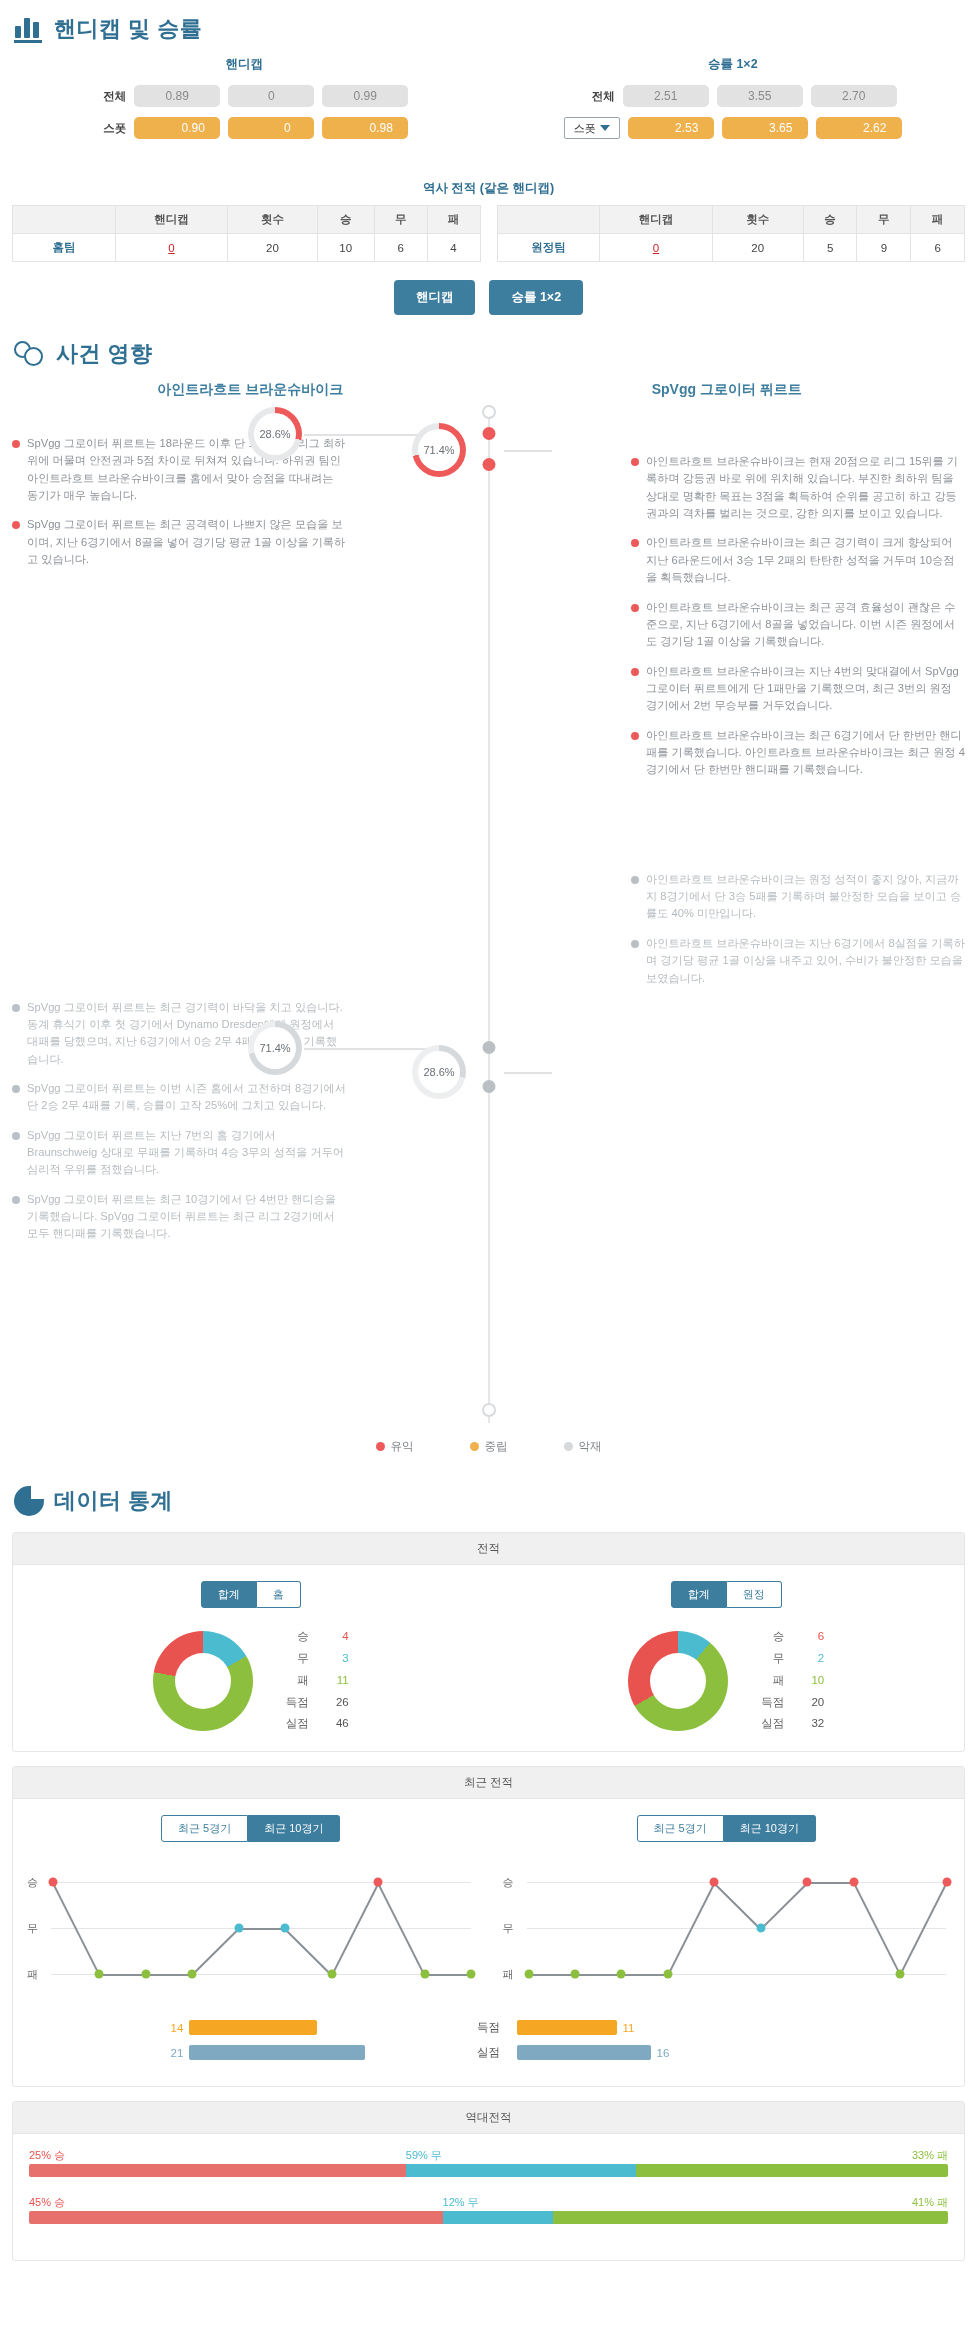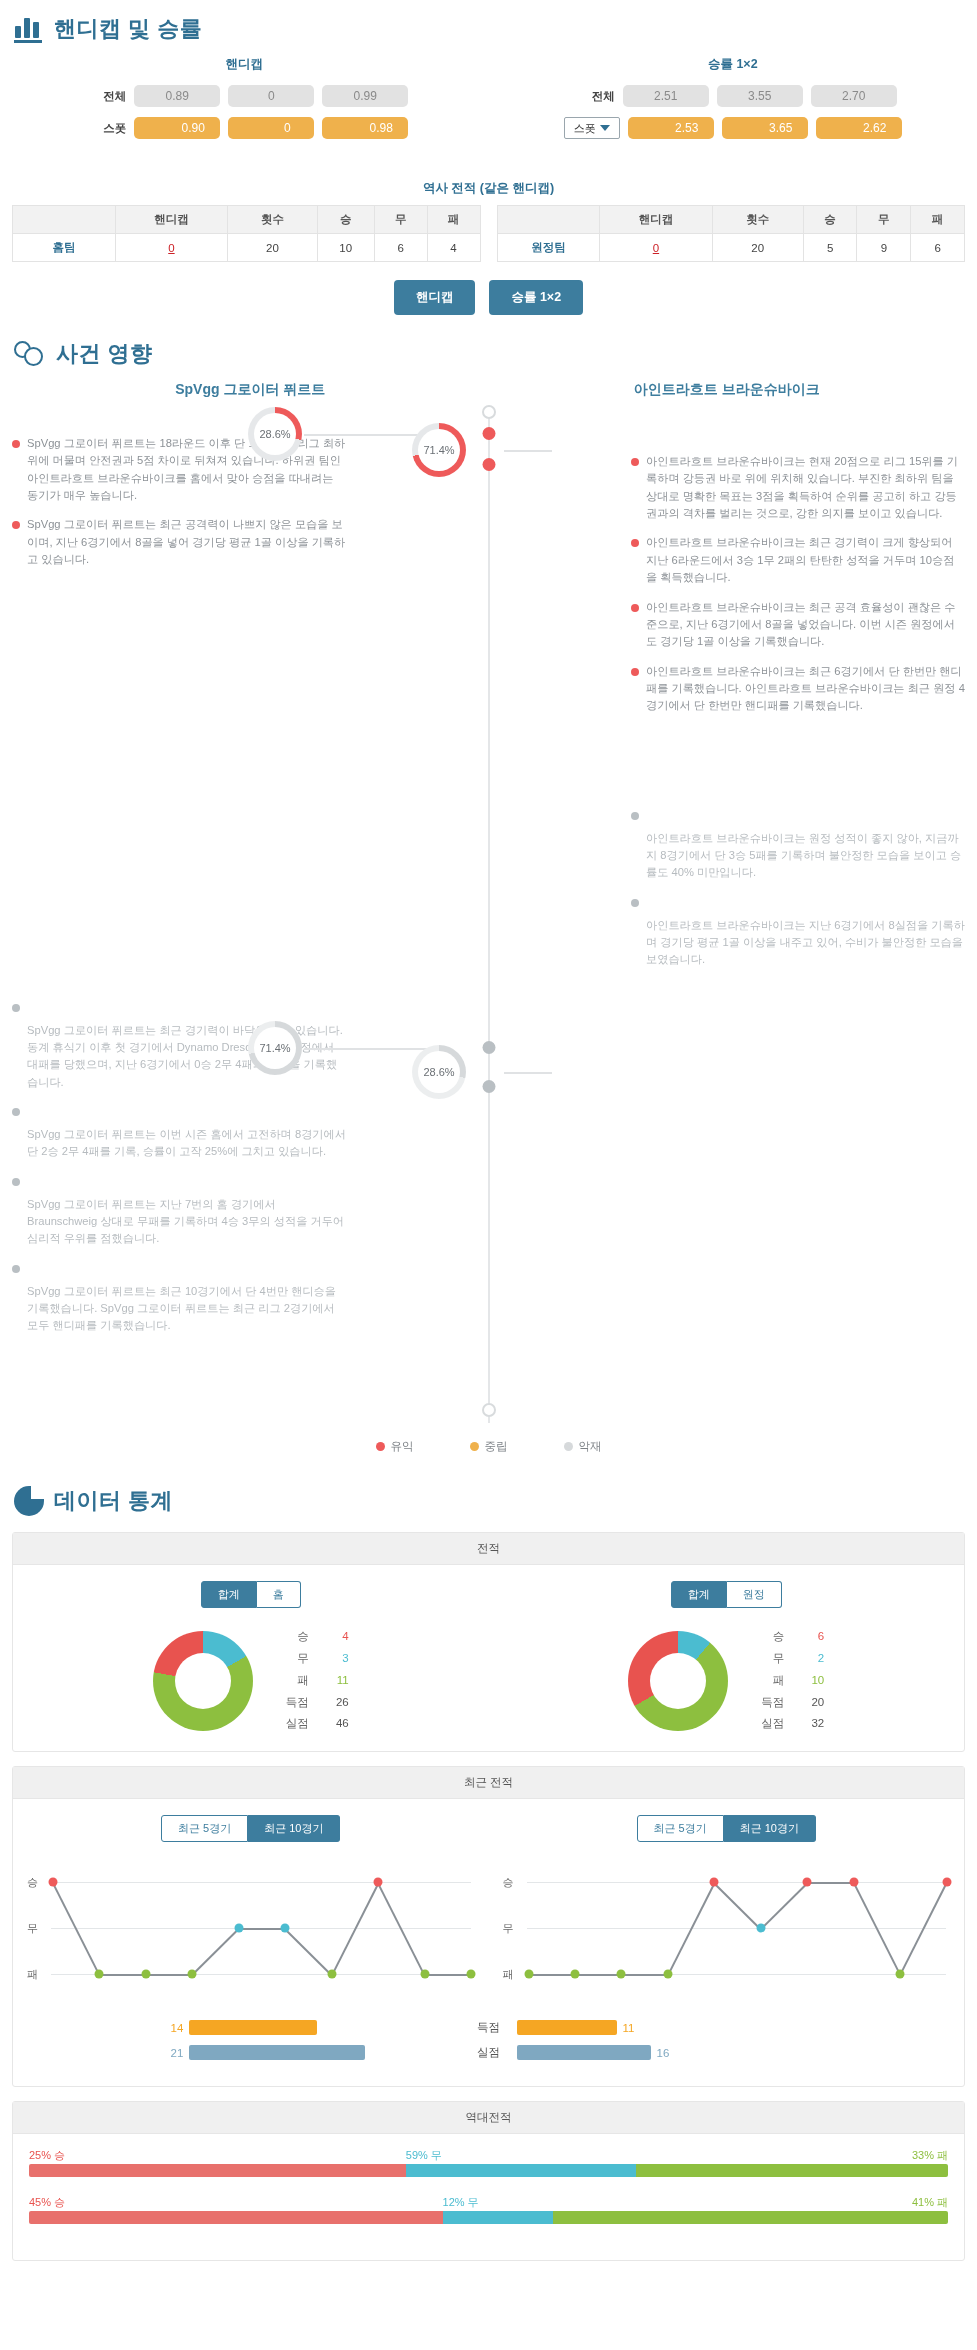--- a/index.html
+++ b/index.html
@@ -75,21 +75,21 @@
   .impact-names div { width:50%; text-align:center; font-size:14px; color:#3d7d9e; font-weight:bold; padding: 6px 0 14px; }
   .impact-body { display:flex; position:relative; min-height: 1010px; }
   .col-left { width: 340px; padding-right: 6px; }
   .col-right { width: 340px; padding-left: 6px; margin-left:auto; }
   .bullet { display:flex; gap:7px; margin-bottom:12px; }
   .dot { flex:0 0 auto; width:8px;height:8px;border-radius:50%; margin-top:5px; }
   .dot.good { background:#ee5a5a; }
   .dot.bad  { background:#b9bfc3; }
   .btext { font-size:11.2px; line-height:1.55; }
   .btext.good { color:#8c9196; }
-  .btext.bad  { color:#b6bbbf;margin-top:23px; }
+  .btext.bad  { color:#b6bbbf; }
 
   
   .spine { position:absolute; left:50%; top:0; transform:translateX(-50%); width:2px; height:100%; background:#e4e6e8; }
   .spine-node { position:absolute; left:50%; transform:translateX(-50%); border-radius:50%; }
   .node-ring { width:14px;height:14px;border:2px solid #d8dbdd; background:#fff; }
   .node-red { width:13px;height:13px; background:#ee5a5a; }
   .node-gray{ width:13px;height:13px; background:#b9bfc3; }
 
   .gauge { position:absolute; width:54px; height:54px; border-radius:50%; display:flex; align-items:center; justify-content:center; }
   .gauge span { font-size:11px; color:#6b7075; }
@@ -261,22 +261,22 @@
   <div class="sec-head">
     <span class="ico-face">
         <span class="f1"></span>
         <span class="f2"></span>
       </span>
     <span class="title">사건 영향</span>
   </div>
 
   <div class="impact">
     <div class="impact-names">
+      <div>아인트라흐트 브라운슈바이크</div>
       <div>SpVgg 그로이터 퓌르트</div>
-      <div>아인트라흐트 브라운슈바이크</div>
     </div>
 
     <div class="impact-body">
       <div class="spine"></div>
 
       <div class="gauge" style="left:236px; top:-6px; background:
              conic-gradient(#ee5a5a 0 28.6%, #e6e8ea 28.6% 100%);">
         <span style="background:#fff;width:42px;height:42px;border-radius:50%;display:flex;align-items:center;justify-content:center;">28.6%</span>
       </div>
       <div class="conn" style="left:292px; top:21px; width:126px;"></div>
@@ -343,20 +343,24 @@
           <span class="dot good"></span>
           <span class="btext good">아인트라흐트 브라운슈바이크는 현재 20점으로 리그 15위를 기록하며 강등권 바로 위에 위치해 있습니다. 부진한 최하위 팀을 상대로 명확한 목표는 3점을 획득하여 순위를 공고히 하고 강등권과의 격차를 벌리는 것으로, 강한 의지를 보이고 있습니다.</span>
         </div>
         <div class="bullet">
           <span class="dot good"></span>
           <span class="btext good">아인트라흐트 브라운슈바이크는 최근 경기력이 크게 향상되어 지난 6라운드에서 3승 1무 2패의 탄탄한 성적을 거두며 10승점을 획득했습니다.</span>
         </div>
         <div class="bullet">
           <span class="dot good"></span>
           <span class="btext good">아인트라흐트 브라운슈바이크는 최근 공격 효율성이 괜찮은 수준으로, 지난 6경기에서 8골을 넣었습니다. 이번 시즌 원정에서도 경기당 1골 이상을 기록했습니다.</span>
+        </div>
+        <div class="bullet">
+          <span class="dot good"></span>
+          <span class="btext good">아인트라흐트 브라운슈바이크는 지난 4번의 맞대결에서 SpVgg 그로이터 퓌르트에게 단 1패만을 기록했으며, 최근 3번의 원정 경기에서 2번 무승부를 거두었습니다.</span>
         </div>
         <div class="bullet">
           <span class="dot good"></span>
           <span class="btext good">아인트라흐트 브라운슈바이크는 최근 6경기에서 단 한번만 핸디패를 기록했습니다. 아인트라흐트 브라운슈바이크는 최근 원정 4경기에서 단 한번만 핸디패를 기록했습니다.</span>
         </div>
 
         <div style="height:80px"></div>
 
         <div class="bullet">
           <span class="dot bad"></span>

